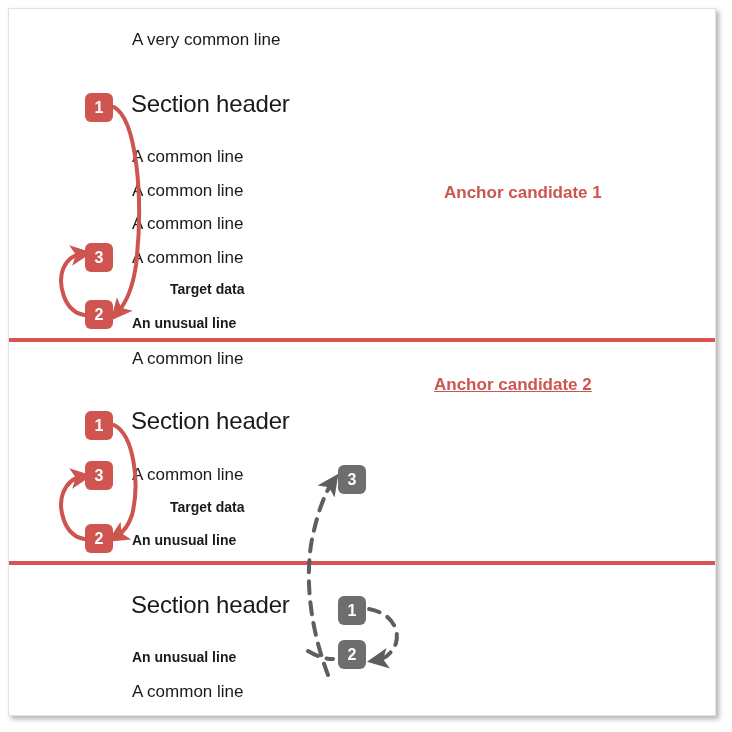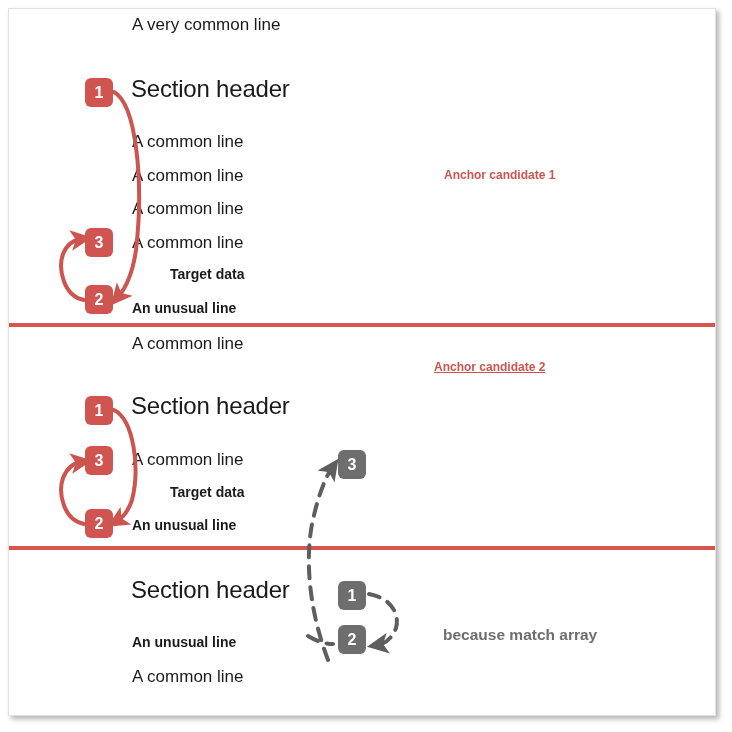--- a/index.html
+++ b/index.html
@@ -22,21 +22,21 @@
     top: 8px;
     width: 708px;
     height: 708px;
     background: #ffffff;
     border: 1px solid #e2e2e2;
     box-shadow: 3px 3px 5px rgba(0,0,0,0.30);
     box-sizing: border-box;
   }
   #stage {
     position: absolute;
-    left: 0; top: 0;
+    left: 0; top: 15px;
     width: 732px; height: 532px;
   }
   .tline {
     position: absolute;
     white-space: pre;
     color: #1a1a1a;
     line-height: 1;
   }
   .common {
     font-size: 17px;
@@ -46,21 +46,21 @@
     font-size: 24px;
     font-weight: 400;
     letter-spacing: -0.2px;
   }
   .bold {
     font-size: 14px;
     font-weight: 700;
   }
   .anchor-label {
     position: absolute;
-    font-size: 12px;
+    font-size: 17px;
     font-weight: 700;
     color: #cc5550;
     white-space: pre;
     line-height: 1;
   }
   .note {
     position: absolute;
     font-size: 15.5px;
     font-weight: 700;
     color: #6e6e6e;
@@ -153,21 +153,20 @@
     <div class="tline header" style="left:131px; top:578px;">Section header</div>
 
     <div class="tline bold" style="left:132px; top:635px;">An unusual line</div>
 
     <div class="tline common" style="left:132px; top:668px;">A common line</div>
 
     <div class="badge badge-gray" style="left:338px; top:581px;">1</div>
     <div class="badge badge-gray" style="left:338px; top:625px;">2</div>
 
     <div class="note" style="left:443px; top:582px;">
-      <div>because match array</div>
       
       
     </div>
 
     <svg class="overlay" viewBox="0 0 732 732">
       <defs>
         <marker id="arrowRed" markerWidth="6" markerHeight="6" refX="2.6" refY="3" orient="auto" markerUnits="strokeWidth">
           <path d="M0,0.4 L5.4,3 L0,5.6 L1.3,3 Z" fill="#cc5550"></path>
         </marker>
         <marker id="arrowGray" markerWidth="6" markerHeight="6" refX="2.6" refY="3" orient="auto" markerUnits="strokeWidth">

